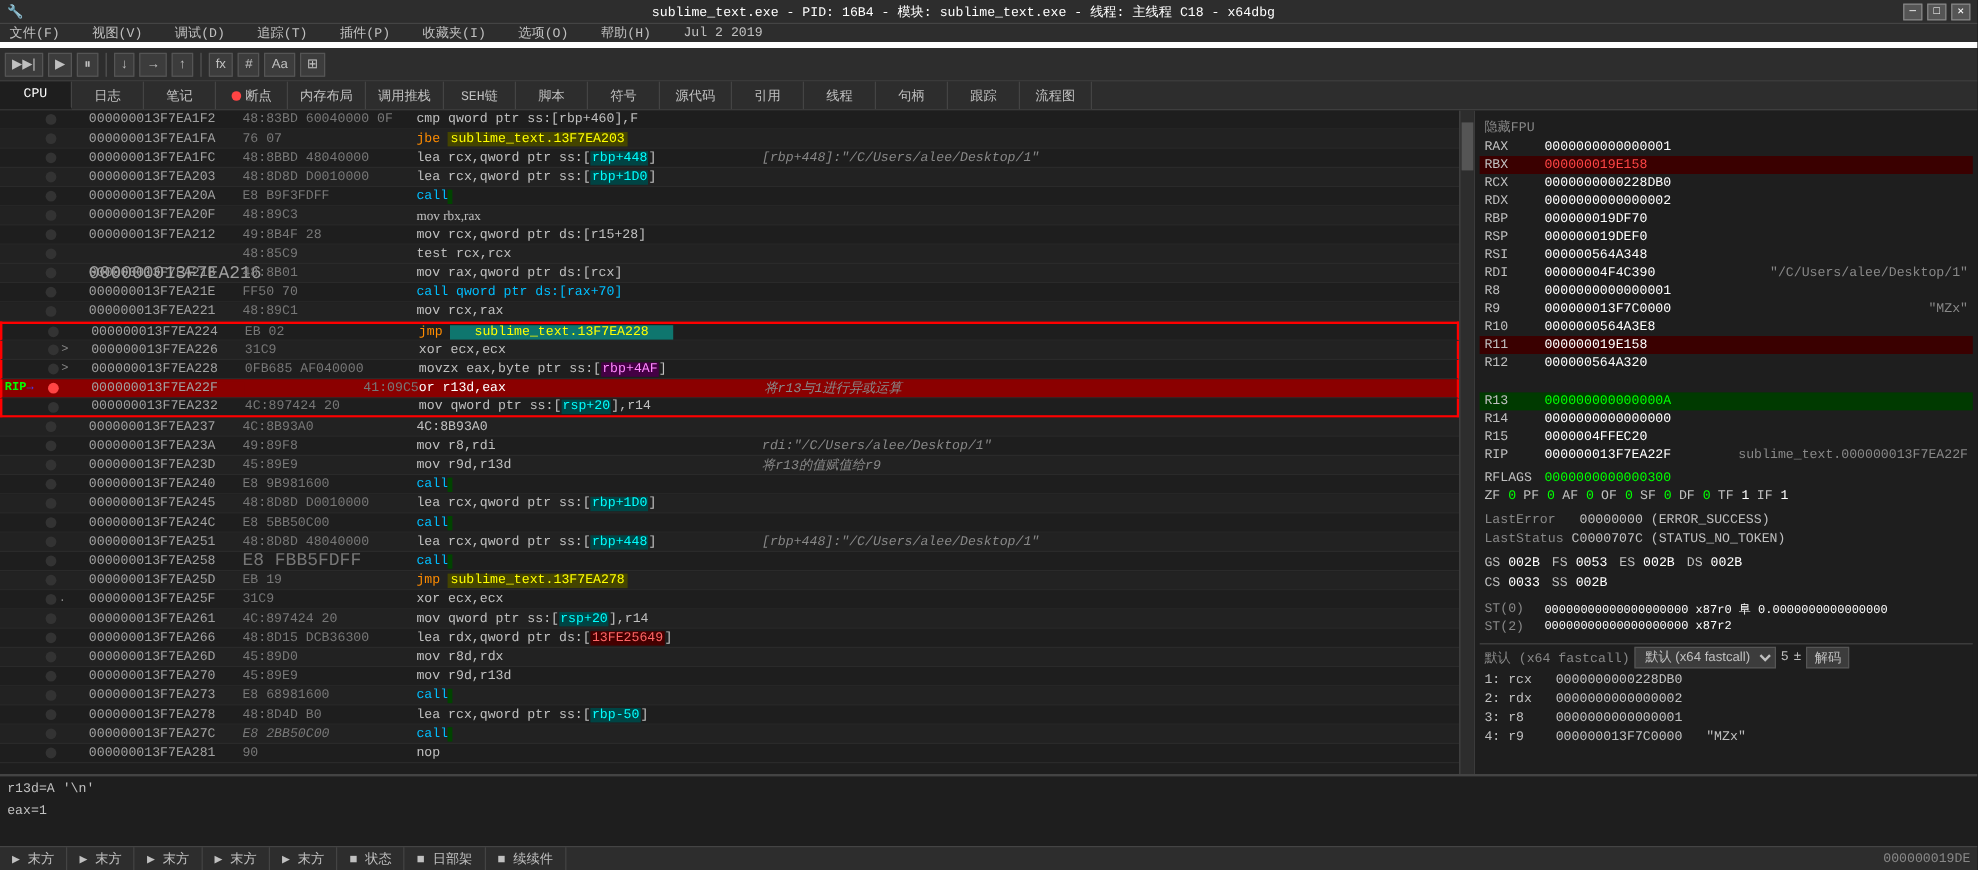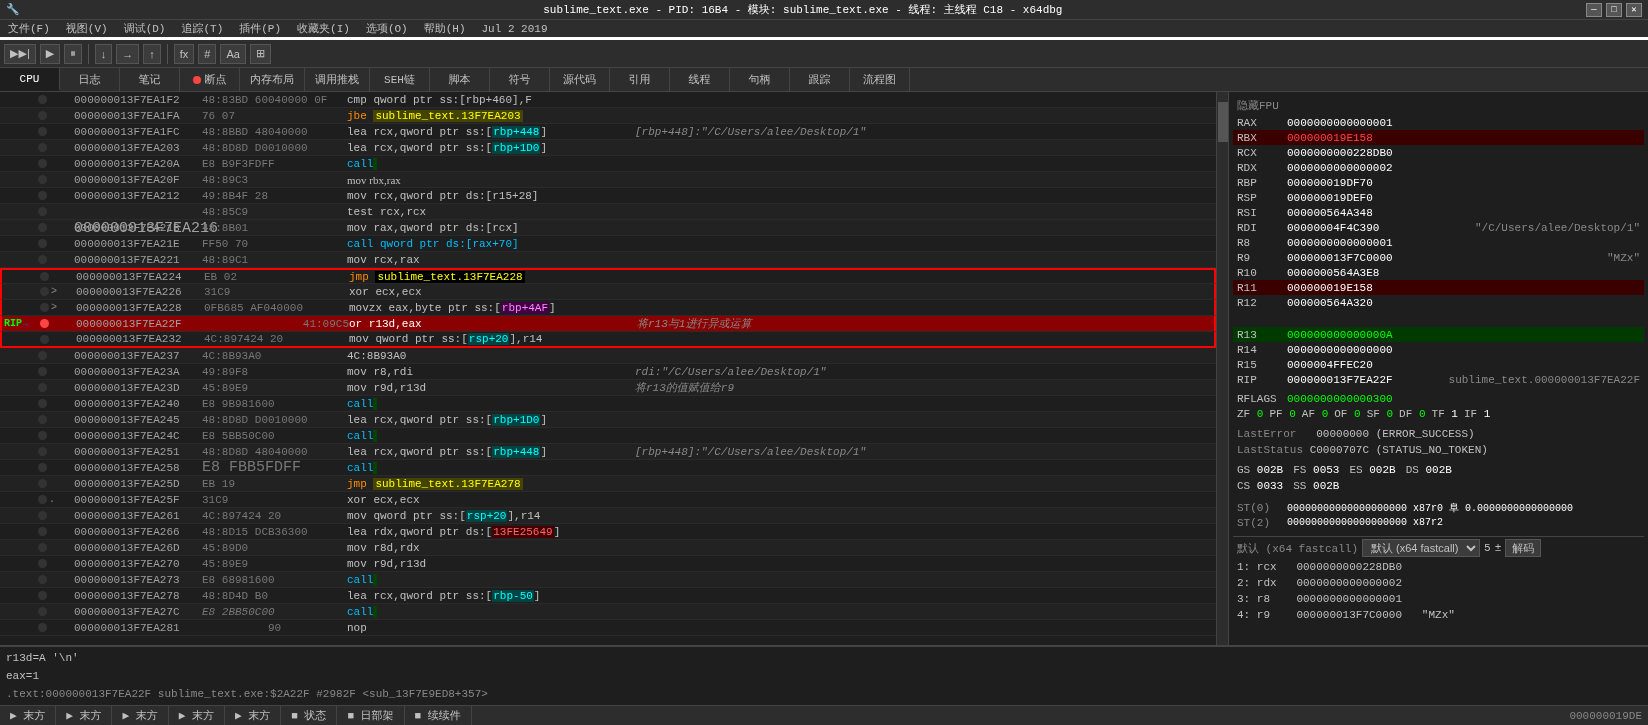--- a/index.html
+++ b/index.html
@@ -30,22 +30,22 @@
       width: 16px; height: 14px; background: #555; border: 1px solid #888;
       display: flex; align-items: center; justify-content: center; font-size: 9px; cursor: pointer;
     }
     
     #menubar {
       background: #2d2d2d;
       height: 20px;
       display: flex;
       align-items: center;
       padding: 0 4px;
-      gap: 8px;
-      border-bottom: 3px solid #ffffff;
+      gap: 19px;
+      border-bottom: 5px solid #ffffff;
       font-size: 11px;
     }
     .menu-item { cursor: pointer; padding: 2px 4px; color: #c0c0c0; }
     
     #toolbar {
       background: #2d2d2d;
       height: 28px;
       display: flex;
       align-items: center;
       padding: 0 4px;
@@ -411,21 +411,21 @@
                 <span style="min-width: 280px; flex-shrink: 0; font-size: 11px; white-space: nowrap;">mov rcx,rax</span>
               </div>
               <div style="display: flex; height: 16px; align-items: center; font-size: 11px; border-width: 2px 2px 1px; border-style: solid; border-color: rgb(255, 0, 0) rgb(255, 0, 0) rgb(42, 42, 42); font-family: &quot;Courier New&quot;, monospace; background: rgb(30, 30, 30);">
                 <span style="width: 35px; flex-shrink: 0; color: rgb(0, 255, 0); font-size: 10px; padding-left: 2px;"></span>
                 <span style="width: 14px; flex-shrink: 0; display: flex; align-items: center; justify-content: center;">
                   <span style="width: 9px; height: 9px; border-radius: 50%; background: rgb(51, 51, 51); display: inline-block;"></span>
                 </span>
                 <span style="width: 25px; flex-shrink: 0; color: rgb(136, 136, 136); font-size: 10px;"></span>
                 <span style="width: 128px; flex-shrink: 0; color: rgb(160, 160, 160); font-size: 11px;">000000013F7EA224</span>
                 <span style="width: 145px; flex-shrink: 0; color: rgb(119, 119, 119); font-size: 11px; overflow: hidden;">EB 02</span>
-                <span style="min-width: 280px; flex-shrink: 0; font-size: 11px; white-space: nowrap;"><span style="color:#ff8c00;">jmp </span><span style="background:#000000;color:#ffff00;padding:0 2px;">sublime_text.13F7EA228</span></span>
+                <span style="min-width: 280px; flex-shrink: 0; font-size: 11px; white-space: nowrap;"><span style="color:#ff8c00;">jmp </span><span style="background:#0f766e;color:#ffff00;padding:0 20px;">sublime_text.13F7EA228</span></span>
               </div>
               <div style="display: flex; height: 16px; align-items: center; font-size: 11px; border-bottom: 1px solid rgb(42, 42, 42); font-family: &quot;Courier New&quot;, monospace; background: rgb(34, 34, 34); border-left: 2px solid rgb(255, 0, 0); border-right: 2px solid rgb(255, 0, 0);">
                 <span style="width: 35px; flex-shrink: 0; color: rgb(0, 255, 0); font-size: 10px; padding-left: 2px;"></span>
                 <span style="width: 14px; flex-shrink: 0; display: flex; align-items: center; justify-content: center;">
                   <span style="width: 9px; height: 9px; border-radius: 50%; background: rgb(51, 51, 51); display: inline-block;"></span>
                 </span>
                 <span style="width: 25px; flex-shrink: 0; color: rgb(136, 136, 136); font-size: 10px;">&gt;</span>
                 <span style="width: 128px; flex-shrink: 0; color: rgb(160, 160, 160); font-size: 11px;">000000013F7EA226</span>
                 <span style="width: 145px; flex-shrink: 0; color: rgb(119, 119, 119); font-size: 11px; overflow: hidden;">31C9</span>
                 <span style="min-width: 280px; flex-shrink: 0; font-size: 11px; white-space: nowrap;">xor ecx,ecx</span>
@@ -634,21 +634,21 @@
                 <span style="width: 145px; flex-shrink: 0; color: rgb(119, 119, 119); font-size: 11px; overflow: hidden; font-style: italic;">E8 2BB50C00</span>
                 <span style="min-width: 280px; flex-shrink: 0; font-size: 11px; white-space: nowrap;"><span style="color:#00bfff;">call </span><span style="background:#004400;color:#00ff00;padding:0 2px;"><sublime_text.sub_13f8b57ac></sublime_text.sub_13f8b57ac></span></span>
               </div>
               <div style="display: flex; height: 16px; align-items: center; font-size: 11px; border-bottom: 1px solid rgb(42, 42, 42); font-family: &quot;Courier New&quot;, monospace; background: rgb(30, 30, 30);">
                 <span style="width: 35px; flex-shrink: 0; color: rgb(0, 255, 0); font-size: 10px; padding-left: 2px;"></span>
                 <span style="width: 14px; flex-shrink: 0; display: flex; align-items: center; justify-content: center;">
                   <span style="width: 9px; height: 9px; border-radius: 50%; background: rgb(51, 51, 51); display: inline-block;"></span>
                 </span>
                 <span style="width: 25px; flex-shrink: 0; color: rgb(136, 136, 136); font-size: 10px;"></span>
                 <span style="width: 128px; flex-shrink: 0; color: rgb(160, 160, 160); font-size: 11px;">000000013F7EA281</span>
-                <span style="width: 145px; flex-shrink: 0; color: rgb(119, 119, 119); font-size: 11px; overflow: hidden; text-align: center;">90</span>
+                <span style="width: 145px; flex-shrink: 0; color: rgb(119, 119, 119); font-size: 11px; overflow: hidden;">90</span>
                 <span style="min-width: 280px; flex-shrink: 0; font-size: 11px; white-space: nowrap;">nop</span>
               </div>
             </div>
         </div>
 
         <div class="scrollbar-v">
           <div class="scrollbar-thumb"></div>
         </div>
       </div>
     </div>
@@ -800,23 +800,20 @@
       </div>
     </div>
   </div>
 
   <div id="bottom-panel">
     <div class="bottom-line">
       <span>r13d=A  '\n'</span>
     </div>
     <div class="bottom-line">
       <span>eax=1</span>
-    </div>
-    <div class="bottom-line">
-      <span style="color:#888;">.text:000000013F7EA22F sublime_text.exe:$2A22F #2982F &lt;sub_13F7E9ED8+357&gt;</span>
     </div>
   </div>
 
   <div id="bottom-tabs">
     <div class="bottom-tab">▶ 末方</div>
     <div class="bottom-tab">▶ 末方</div>
     <div class="bottom-tab">▶ 末方</div>
     <div class="bottom-tab">▶ 末方</div>
     <div class="bottom-tab">▶ 末方</div>
     <div class="bottom-tab">■ 状态</div>

